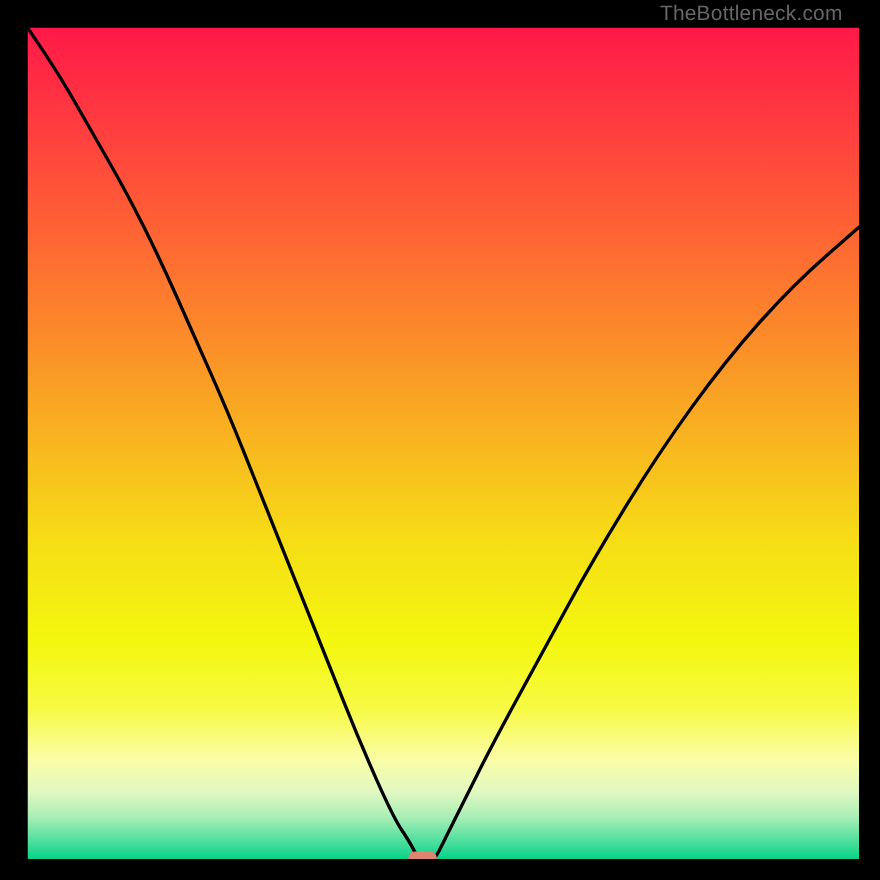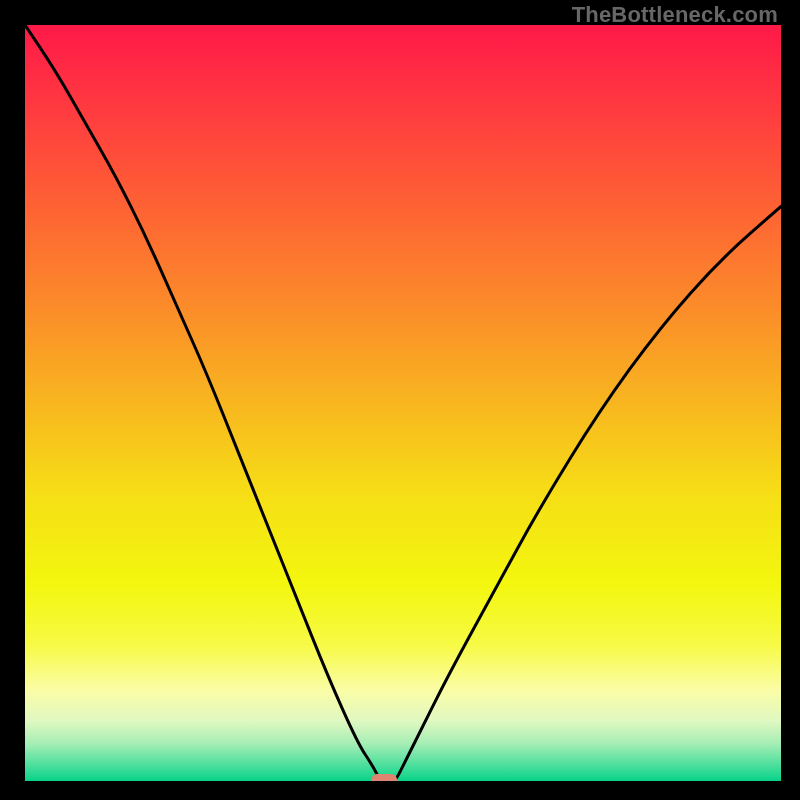--- a/index.html
+++ b/index.html
@@ -15,24 +15,24 @@
     position: absolute;
     left: 25px;
     top: 25px;
     width: 756px;
     height: 756px;
     background: #000;
   }
   .watermark {
     position: absolute;
     top: 2px;
-    right: 22px;
+    right: 34px;
     color: #676767;
-    font-size: 22px;
-    font-weight: 700;
+    font-size: 19px;
+    font-weight: 400;
     letter-spacing: 0.2px;
   }
   svg {
     display: block;
   }
 </style>
 </head>
 <body>
 
 <div class="frame">

